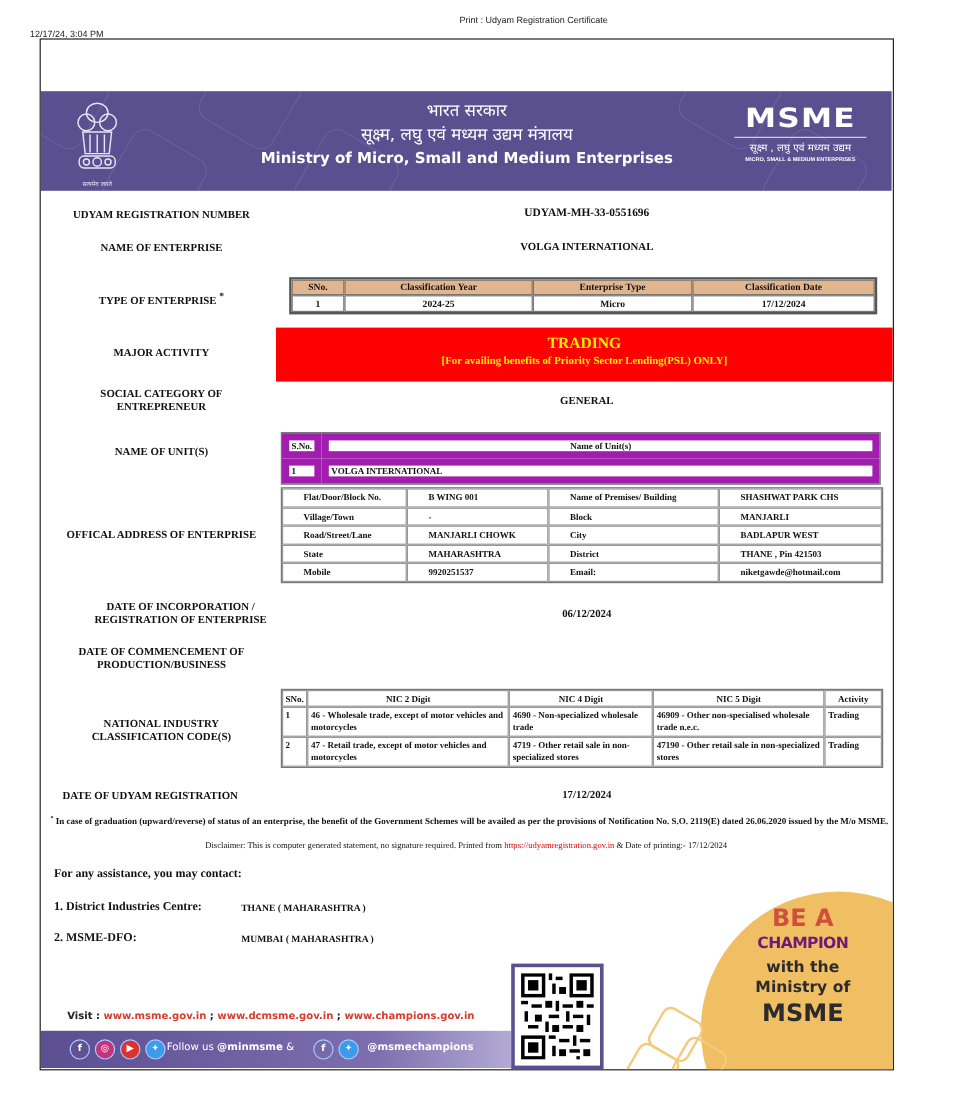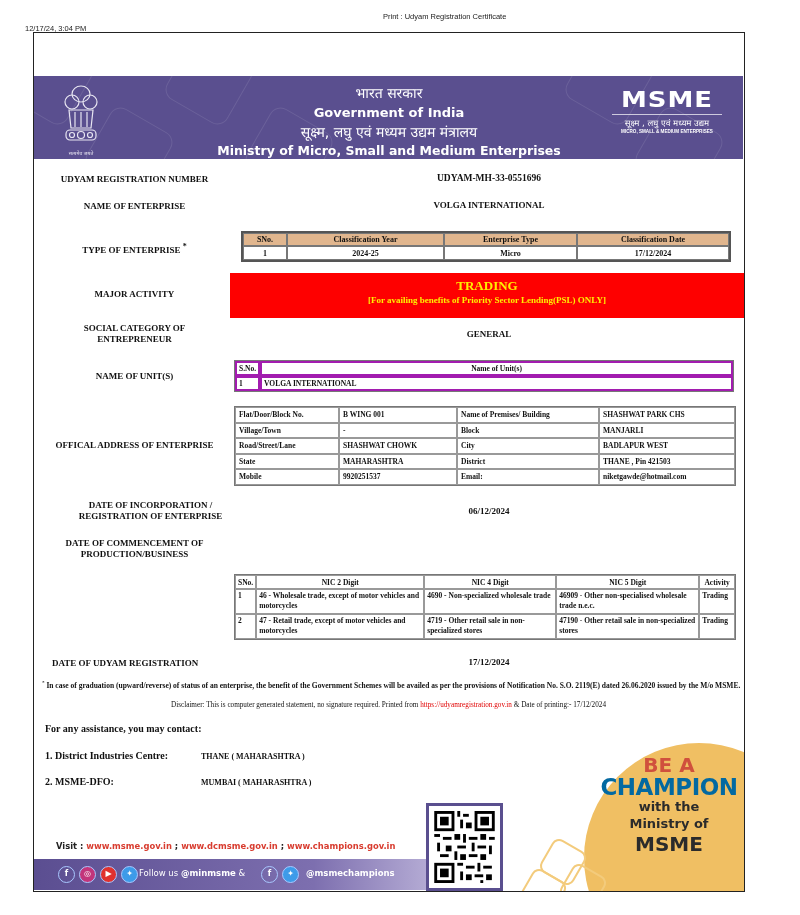--- a/index.html
+++ b/index.html
@@ -35,25 +35,25 @@
   table { border-collapse: separate; border-spacing: 0; }
   .cls-table { position: absolute; left: 207px; top: 198px; width: 490px; border: 2px solid #555; }
   .cls-table th { background: #e1b68e; font-size: 8px; font-weight: bold; height: 13px; border: 1px solid #777; text-align: center; padding: 0 2px; }
   .cls-table td { font-size: 8px; font-weight: bold; height: 14px; border: 1px solid #777; text-align: center; }
 
   .major { position: absolute; left: 196px; top: 240px; width: 514px; height: 45px; background: #fe0000; text-align: center; color: #ffee00; font-weight: bold; }
   .major .t1 { font-size: 13px; margin-top: 5px; line-height: 16px; }
   .major .t2 { font-size: 9px; line-height: 13px; }
 
   .unit-table { position: absolute; left: 200px; top: 327px; width: 500px; border: 1px solid #777; }
-  .unit-table th, .unit-table td { font-size: 7.5px; font-weight: bold; border: 2px solid #a21caf; height: 15px; padding: 0 2px; }
+  .unit-table th, .unit-table td { font-size: 7.5px; font-weight: bold; border: 6px solid #a21caf; height: 15px; padding: 0 2px; }
   .unit-table td { text-align: left; }
 
   .addr-table { position: absolute; left: 200px; top: 373px; width: 502px; border: 1px solid #777; }
-  .addr-table td { font-size: 7.5px; font-weight: bold; border: 1px solid #999; height: 15.5px; padding: 0 3px; text-align: left; white-space: nowrap; }
+  .addr-table td { font-size: 7.5px; font-weight: bold; border: 1px solid #999; height: 15.5px; padding: 0 17px; text-align: left; white-space: nowrap; }
 
   .nic-table { position: absolute; left: 200px; top: 541px; width: 502px; border: 1px solid #777; }
   .nic-table th { font-size: 7.5px; font-weight: bold; border: 1px solid #999; height: 14px; text-align: center; padding: 0 2px; }
   .nic-table td { font-size: 7.5px; font-weight: bold; border: 1px solid #999; vertical-align: top; text-align: left; padding: 1px 2px; line-height: 9.5px; height: 25px; }
 
   .footnote { position: absolute; left: 8px; top: 645px; width: 700px; font-size: 7.5px; font-weight: bold; line-height: 10px; }
   .footnote sup { font-size: 5px; }
   .disclaimer { position: absolute; left: 0; top: 668px; width: 709px; text-align: center; font-size: 7.2px; }
   .disclaimer .link { color: #e00000; margin-top: 30px; }
 
@@ -67,21 +67,21 @@
   .soc { position: absolute; top: 7px; width: 17px; height: 17px; border-radius: 50%; border: 1.5px solid #a9c8ff; font-family: "DejaVu Sans", sans-serif; font-size: 8px; color: #fff; text-align: center; line-height: 14px; font-weight: bold; }
   .follow-text { position: absolute; left: 105px; top: 9px; font-family: "DejaVu Sans", sans-serif; font-size: 8.5px; color: #fff; white-space: nowrap; }
   .follow-text b { font-weight: bold; }
   .handle2 { position: absolute; left: 272px; top: 9px; font-family: "DejaVu Sans", sans-serif; font-size: 8.5px; font-weight: bold; color: #fff; white-space: nowrap; }
 
   .qr { position: absolute; left: 392px; top: 770px; width: 77px; height: 88px; border: 3px solid #5a4f8f; background: #fff; padding: 5px; }
 
   .champion-circle { position: absolute; left: 550px; top: 710px; width: 230px; height: 230px; border-radius: 50%; background: #f0bf63; }
   .champion { position: absolute; left: 560px; top: 722px; width: 150px; text-align: center; font-family: "DejaVu Sans", sans-serif; font-weight: bold; }
   .champion .c1 { color: #d0503d; font-size: 20px; line-height: 21px; }
-  .champion .c2 { color: #0369a1; font-size: 23px; line-height: 22px; letter-spacing: -0.5px; }
+  .champion .c2 { color: #701a75; font-size: 13px; line-height: 22px; letter-spacing: -0.5px; }
   .champion .c3 { color: #2b2b2b; font-size: 13px; line-height: 17px; }
   .champion .c4 { color: #2b2b2b; font-size: 20px; line-height: 24px; }
   .hexo { position: absolute; width: 38px; height: 38px; border: 2px solid #f3cb7c; transform: rotate(30deg); border-radius: 8px; }
 </style>
 </head>
 <body>
 
 <div class="print-header">
   <span class="ts">12/17/24, 3:04 PM</span>
   <span class="pt">Print : Udyam Registration Certificate</span>
@@ -109,21 +109,20 @@
         <rect x="5" y="46" width="30" height="10" rx="4"></rect>
         <circle cx="20" cy="51" r="3.5"></circle>
         <circle cx="11" cy="51" r="2.5"></circle>
         <circle cx="29" cy="51" r="2.5"></circle>
       </g>
     </svg>
     <div class="emblem-caption">सत्यमेव जयते</div>
 
     <div class="banner-center">
       <div class="hi1">भारत सरकार</div>
-      <div class="en1">Government of India</div>
       <div class="hi2">सूक्ष्म, लघु एवं मध्यम उद्यम मंत्रालय</div>
       <div class="en2">Ministry of Micro, Small and Medium Enterprises</div>
     </div>
 
     <div class="msme-logo">
       <div class="word">MSME</div>
       <div class="hi">सूक्ष्म , लघु एवं मध्यम उद्यम</div>
       <div class="en">MICRO, SMALL &amp; MEDIUM ENTERPRISES</div>
     </div>
   </div>
@@ -193,21 +192,21 @@
         <td>SHASHWAT PARK CHS</td>
       </tr>
       <tr>
         <td>Village/Town</td>
         <td>-</td>
         <td>Block</td>
         <td>MANJARLI</td>
       </tr>
       <tr>
         <td>Road/Street/Lane</td>
-        <td>SHASHWAT CHOWK</td>
+        <td>MANJARLI CHOWK</td>
         <td>City</td>
         <td>BADLAPUR WEST</td>
       </tr>
       <tr>
         <td>State</td>
         <td>MAHARASHTRA</td>
         <td>District</td>
         <td>THANE , Pin 421503</td>
       </tr>
       <tr>
@@ -218,26 +217,27 @@
       </tr>
     </tbody>
   </table>
 
   <div class="lbl" style="left:24px;top:467px;width:185px;">DATE OF INCORPORATION / REGISTRATION OF ENTERPRISE</div>
   <div class="val" style="left:300px;top:473px;width:310px;font-size:9px;">06/12/2024</div>
 
   <div class="lbl" style="left:8px;top:505px;width:185px;">DATE OF COMMENCEMENT OF PRODUCTION/BUSINESS</div>
   <div class="val" style="left:300px;top:510px;width:310px;"></div>
 
+  <div class="lbl" style="left:28px;top:565px;width:145px;">NATIONAL INDUSTRY CLASSIFICATION CODE(S)</div>
   <table class="nic-table">
     <thead>
       <tr>
         <th style="width:20px;text-align:left;">SNo.</th>
         <th style="width:168px;">NIC 2 Digit</th>
-        <th style="width:132px;">NIC 4 Digit</th>
+        <th style="width:120px;">NIC 4 Digit</th>
         <th style="width:143px;">NIC 5 Digit</th>
         <th>Activity</th>
       </tr>
     </thead>
     <tbody>
       <tr>
         <td>1</td>
         <td>46 - Wholesale trade, except of motor vehicles and motorcycles</td>
         <td>4690 - Non-specialized wholesale trade</td>
         <td>46909 - Other non-specialised wholesale trade n.e.c.</td>

